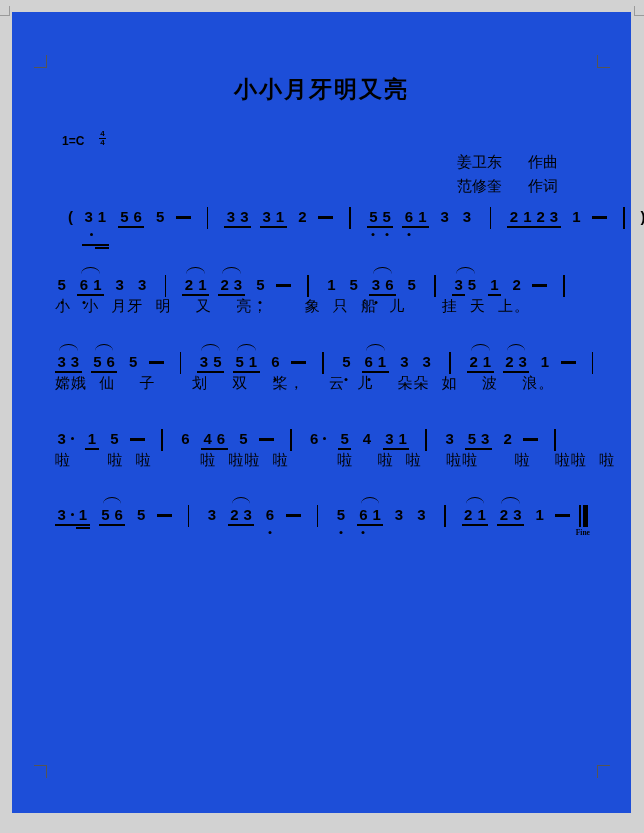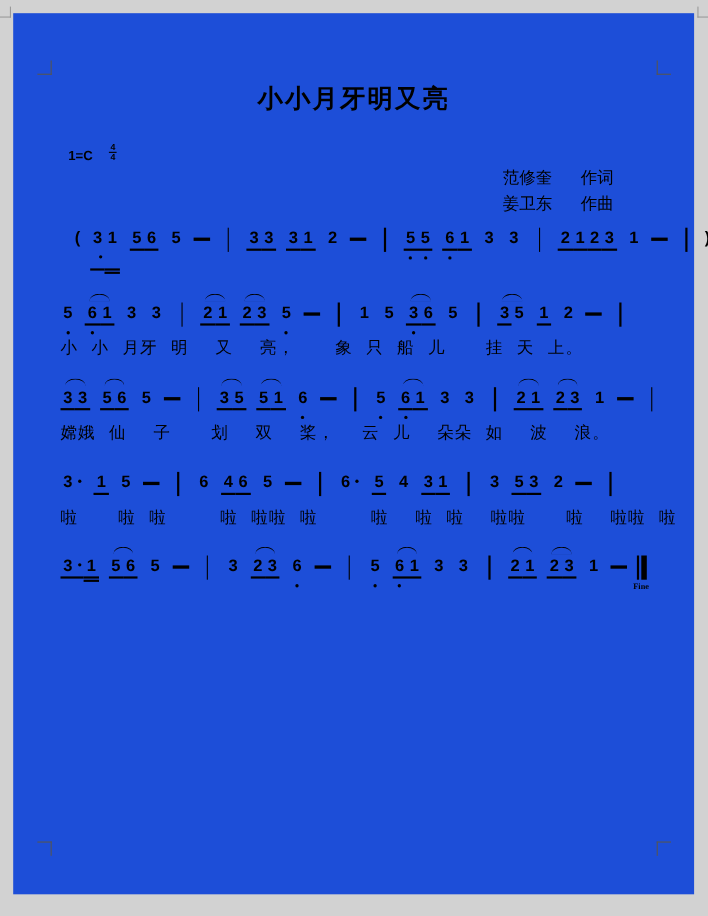--- a/index.html
+++ b/index.html
@@ -61,21 +61,21 @@
     content:"";position:absolute;top:-9px;left:4px;right:4px;height:6px;
     border-top:1.8px solid #000;border-radius:50% / 100% 100% 0 0;
   }
   .bar{width:1.6px;height:22px;background:#000;margin:-1px 7px 0 7px;flex:none;}
   .dash{width:15px;height:2.6px;background:#000;margin-top:8px;flex:none;}
   .paren{font-weight:bold;font-size:15px;line-height:18px;}
   .endbar{position:relative;display:flex;gap:2.5px;height:22px;margin-top:-1px;flex:none;}
   .endbar .thinline{width:1.6px;height:100%;background:#000;}
   .endbar .thickline{width:4.5px;height:100%;background:#000;}
   .endbar .fine{position:absolute;bottom:-10px;right:-2px;font-size:7.5px;font-weight:bold;letter-spacing:0;font-family:Liberation Serif, serif;}
-  .lyric-row{margin-top:10px;font-size:15px;word-spacing:7px;white-space:pre;letter-spacing:1px;}
+  .lyric-row{font-size:15px;word-spacing:7px;white-space:pre;letter-spacing:1px;}
 </style>
 </head>
 <body>
 
 <div class="edge-tick tl"></div>
 <div class="edge-tick tr"></div>
 
 <div class="paper">
   <div class="crop tl"></div>
   <div class="crop tr"></div>
@@ -87,26 +87,26 @@
   <div class="keysig">
     <span>1=C</span>
     <span class="frac">
       <span class="top">4</span>
       <span>4</span>
     </span>
   </div>
 
   <div class="credits">
     <div class="credit">
+      <span>姜卫东</span>
+      <span>作曲</span>
+    </div>
+    <div class="credit">
       <span>范修奎</span>
       <span>作词</span>
-    </div>
-    <div class="credit">
-      <span>姜卫东</span>
-      <span>作曲</span>
     </div>
   </div>
 
   <div class="score" id="score">
       <div class="system" style="top: 196px; padding-left: 13px;">
         <div class="music-row">
           <span class="paren">(</span>
           <div class="grp">
             <span class="note">3<span class="da-dot"></span><div class="u1"></div></span>
             <span class="note">1<div class="u1"></div><div class="u1 u2"></div></span>

